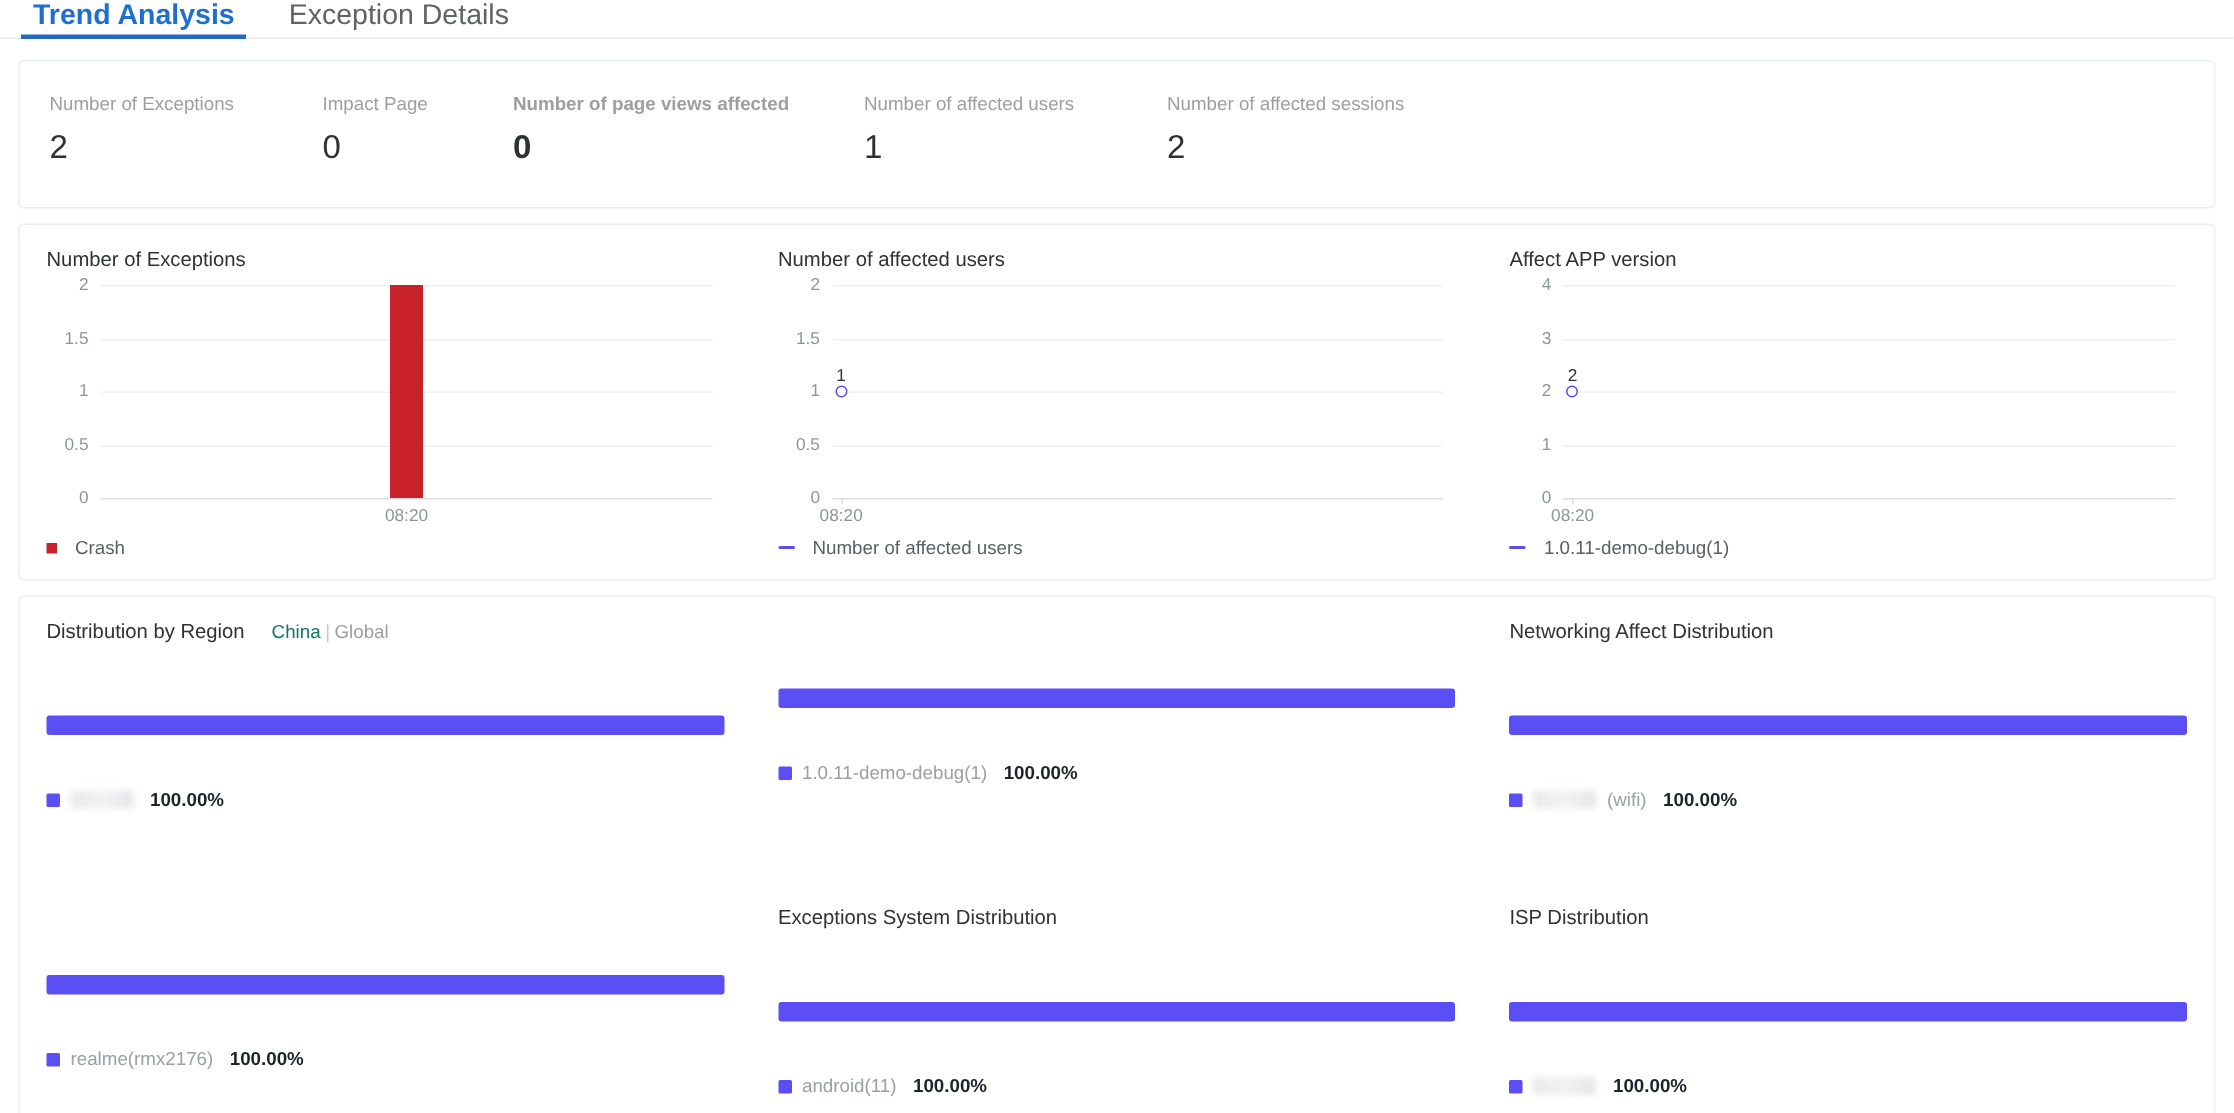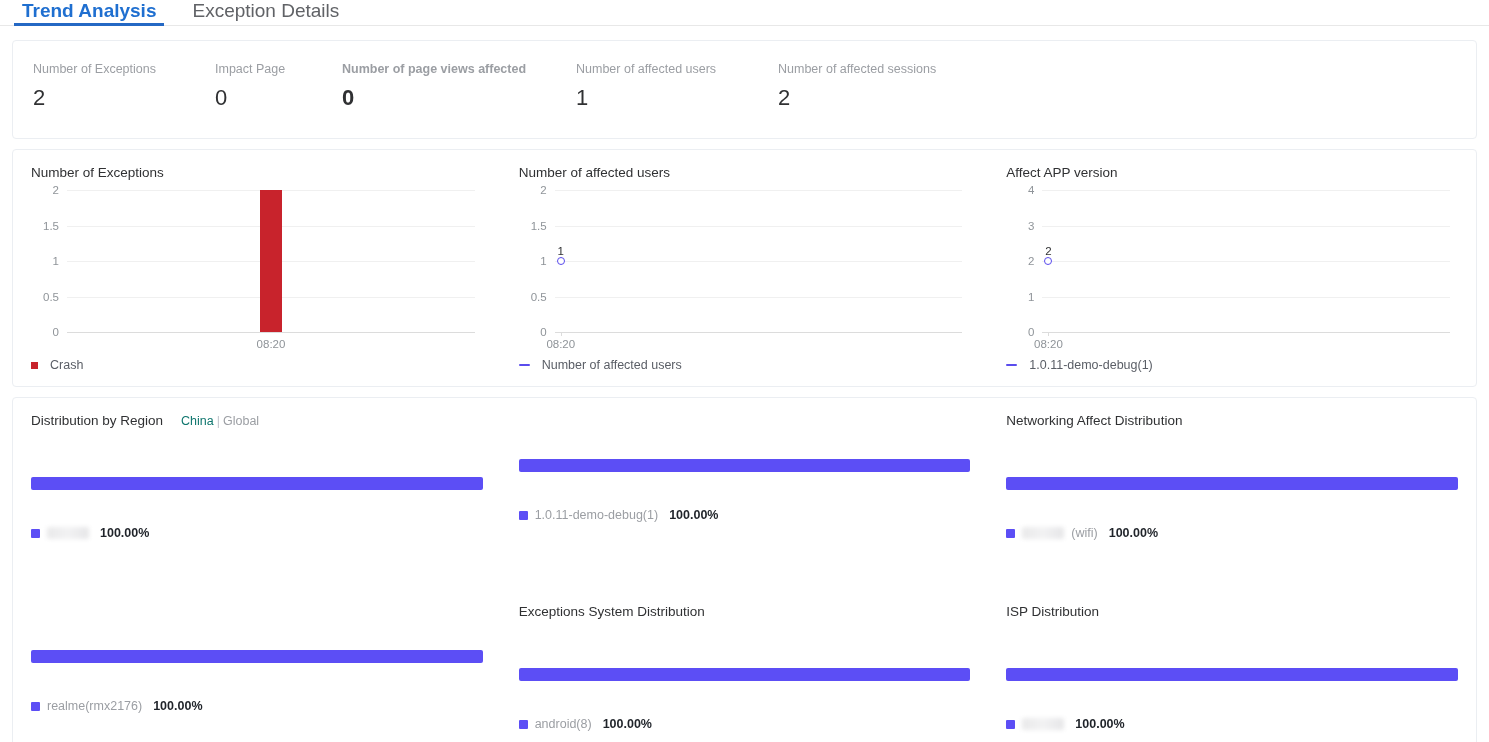--- a/index.html
+++ b/index.html
@@ -367,21 +367,21 @@
 
     <div class="dist-cell">
       <div class="dist-head">
         <span>Exceptions System Distribution</span>
       </div>
       <div class="dist-bar-wrap">
         <div class="dist-bar" style="width: 100%; background: rgb(92, 78, 245);"></div>
       </div>
       <div class="dist-legend">
         <span class="dist-sq" style="background: rgb(92, 78, 245);"></span>
-        <span class="dist-name">android(8)</span>
+        <span class="dist-name">android(11)</span>
         <span class="dist-pct">100.00%</span>
       </div>
     </div>
 
     <div class="dist-cell">
       <div class="dist-head">
         <span>ISP Distribution</span>
       </div>
       <div class="dist-bar-wrap">
         <div class="dist-bar" style="width: 100%; background: rgb(92, 78, 245);"></div>

